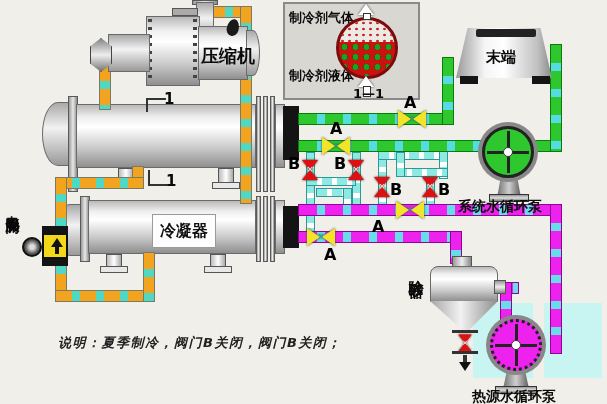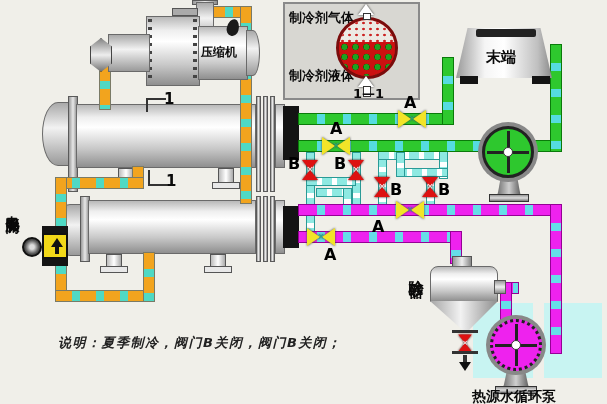--- a/index.html
+++ b/index.html
@@ -136,22 +136,23 @@
   <div class="shellh abs" style="left:196px;top:2px;width:18px;height:40px;"></div>
   <div class="abs" style="left:172px;top:8px;width:26px;height:8px;background:#aaa;border:1px solid #555;box-sizing:border-box;"></div>
   <div class="shell abs" style="left:146px;top:16px;width:54px;height:70px;"></div>
   <div class="abs" style="left:148px;top:19px;width:4px;height:64px;background:repeating-linear-gradient(180deg,#444 0 3px,transparent 3px 8px);"></div>
   <div class="abs" style="left:193px;top:19px;width:4px;height:64px;background:repeating-linear-gradient(180deg,#444 0 3px,transparent 3px 8px);"></div>
   <div class="shellh abs" style="left:108px;top:34px;width:42px;height:38px;"></div>
   <div class="abs" style="left:90px;top:38px;width:20px;height:32px;background:linear-gradient(180deg,#888,#eee,#777);border:1px solid #444;clip-path:polygon(0 25%,50% 0,100% 25%,100% 75%,50% 100%,0 75%);"></div>
   <div class="shell abs" style="left:198px;top:26px;width:50px;height:54px;"></div>
   <div class="shellh abs" style="left:246px;top:30px;width:14px;height:46px;border-radius:0 50% 50% 0/0 50% 50% 0;"></div>
   <div class="abs" style="left:227px;top:19px;width:12px;height:17px;background:#1a1a1a;border-radius:50% 50% 50% 50%/60% 60% 40% 40%;transform:rotate(14deg);"></div>
-  <div class="lab" style="left:201px;top:44px;font-size:12px;font-family:Liberation Mono, monospace;">压缩机</div>
-
+  <div class="lab" style="left:201px;top:44px;font-size:18px;font-family:Liberation Mono, monospace;">压缩机</div>
+
+  <div class="boxlab" style="left:152px;top:214px;width:62px;height:32px;font-size:16px;">冷凝器</div>
 
   <div class="mark" style="left:146px;top:98px;width:20px;height:2px;"></div>
   <div class="mark" style="left:146px;top:98px;width:2px;height:14px;"></div>
   <div class="lab" style="left:164px;top:90px;font-size:15px;">1</div>
   <div class="mark" style="left:148px;top:170px;width:2px;height:16px;"></div>
   <div class="mark" style="left:148px;top:184px;width:20px;height:2px;"></div>
   <div class="lab" style="left:166px;top:172px;font-size:15px;">1</div>
 
   <div class="abs" style="left:456px;top:28px;width:96px;height:50px;background:linear-gradient(90deg,#9a9a9a,#f5f5f5 30%,#ffffff 50%,#c0c0c0 85%,#8a8a8a);clip-path:polygon(12% 0,88% 0,100% 100%,0 100%);filter:drop-shadow(0 0 1px #555);"></div>
   <div class="abs" style="left:476px;top:29px;width:60px;height:8px;background:#222;border-radius:2px;"></div>
@@ -172,20 +173,21 @@
   <div class="abs" style="left:459px;top:362px;width:0;height:0;border-left:6px solid transparent;border-right:6px solid transparent;border-top:9px solid #111;"></div>
   <div class="lab vert" style="left:406px;top:268px;font-size:15px;height:70px;">除砂器</div>
 
   <div class="pbase" style="left:497px;top:174px;width:24px;height:24px;"></div>
   <div class="pplate" style="left:489px;top:194px;width:40px;height:8px;"></div>
   <div class="pump" style="left:482px;top:126px;background:#2ec82e;">
     <div class="cx"></div>
       <div class="cy2"></div>
       <div class="hub"></div>
   </div>
+  <div class="lab" style="left:458px;top:198px;font-size:14px;">系统水循环泵</div>
 
   <div class="pbase" style="left:503px;top:367px;width:26px;height:22px;"></div>
   <div class="pplate" style="left:495px;top:386px;width:42px;height:8px;"></div>
   <div class="pump" style="left:490px;top:319px;background:#ee22ee;border-style:dotted;">
     <div class="cx"></div>
       <div class="cy2"></div>
       <div class="hub"></div>
   </div>
   <div class="lab" style="left:472px;top:388px;font-size:14px;">热源水循环泵</div>
 

